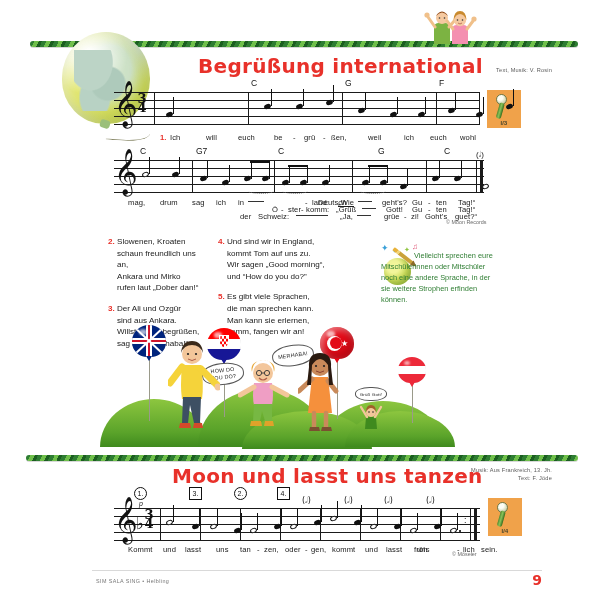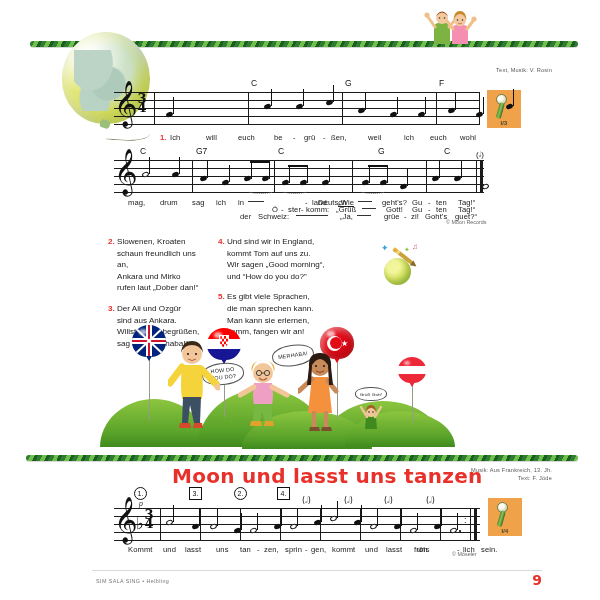--- a/index.html
+++ b/index.html
@@ -205,20 +205,21 @@
       <circle cx="45.5" cy="12" r=".8" fill="#333"></circle>
         <circle cx="50.5" cy="12" r=".8" fill="#333"></circle>
       <path d="M46 15 Q48 17 50 15" stroke="#b0604a" stroke-width=".8" fill="none"></path>
     </svg>
   </div>
 
   <div class="globe"></div>
   <div class="globe-knot"></div>
   <div class="globe-string"></div>
 
+  <div class="song-title" id="title1">Begrüßung international</div>
   <div class="credit" id="credit1">Text, Musik: V. Rosin</div>
 
   <div class="track" style="left:487px;top:90px;">
     <div class="mic-head"></div>
     <div class="mic-body"></div>
     <div class="label">I/3</div>
   </div>
 
   <div class="staff" style="left:114px;top:92px;width:366px;height:33px;">
     <div class="lines">
@@ -418,20 +419,24 @@
     </p>
   </div>
 
   <div class="spark" style="left:381px;top:244px;">✦</div>
   <div class="spark" style="left:392px;top:248px;font-size:6px;">✦</div>
   <div class="spark2" style="left:404px;top:246px;">✦</div>
   <div class="noteglyph" style="left:412px;top:243px;">♫</div>
   <div class="tip-ball"></div>
   <div class="tip-pencil"></div>
 
+  <div class="tipbox">
+    <div style="margin-left:33px;height:22px;"></div>
+    <div class="body" style="margin-top:-22px;text-indent:33px;">Vielleicht sprechen eure Mitschülerin­nen oder Mitschüler noch eine andere Sprache, in der sie weitere Strophen erfinden können.</div>
+  </div>
 
   <div class="scene">
 
     <div class="hill h1"></div>
     <div class="hill h3"></div>
     <div class="hill h2"></div>
     <div class="hill h4"></div>
     <div class="hill" style="left:255px;top:96px;width:110px;height:36px;"></div>
 
     <div class="bstring" style="left:59px;top:40px;height:66px;"></div>
@@ -630,21 +635,21 @@
     <div class="ferm" style="left:312px;top:-12px;">(𝅗𝅥)</div>
   </div>
 
   <div class="lyric" style="left:128px;top:545px;">Kommt</div>
   <div class="lyric" style="left:163px;top:545px;">und</div>
   <div class="lyric" style="left:185px;top:545px;">lasst</div>
   <div class="lyric" style="left:216px;top:545px;">uns</div>
   <div class="lyric" style="left:240px;top:545px;">tan</div>
   <div class="lyric" style="left:257px;top:545px;">-</div>
   <div class="lyric" style="left:264px;top:545px;">zen,</div>
-  <div class="lyric" style="left:285px;top:545px;">sprin</div>
+  <div class="lyric" style="left:285px;top:545px;">oder</div>
   <div class="lyric" style="left:305px;top:545px;">-</div>
   <div class="lyric" style="left:311px;top:545px;">gen,</div>
   <div class="lyric" style="left:332px;top:545px;">kommt</div>
   <div class="lyric" style="left:365px;top:545px;">und</div>
   <div class="lyric" style="left:386px;top:545px;">lasst</div>
   <div class="lyric" style="left:417px;top:545px;">uns</div>
   <div class="lyric" style="left:414px;top:545px;text-align:center;">fröh</div>
   <div class="lyric" style="left:457px;top:545px;">-</div>
   <div class="lyric" style="left:463px;top:545px;">lich</div>
   <div class="lyric" style="left:481px;top:545px;">sein.</div>

